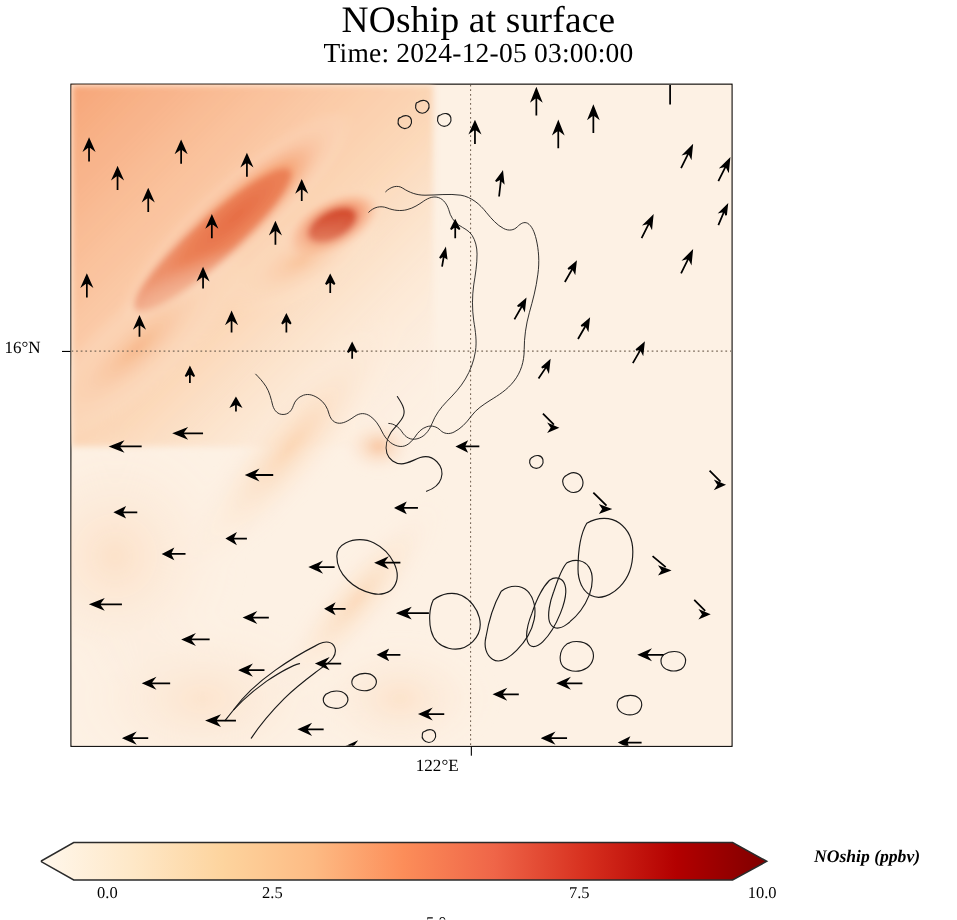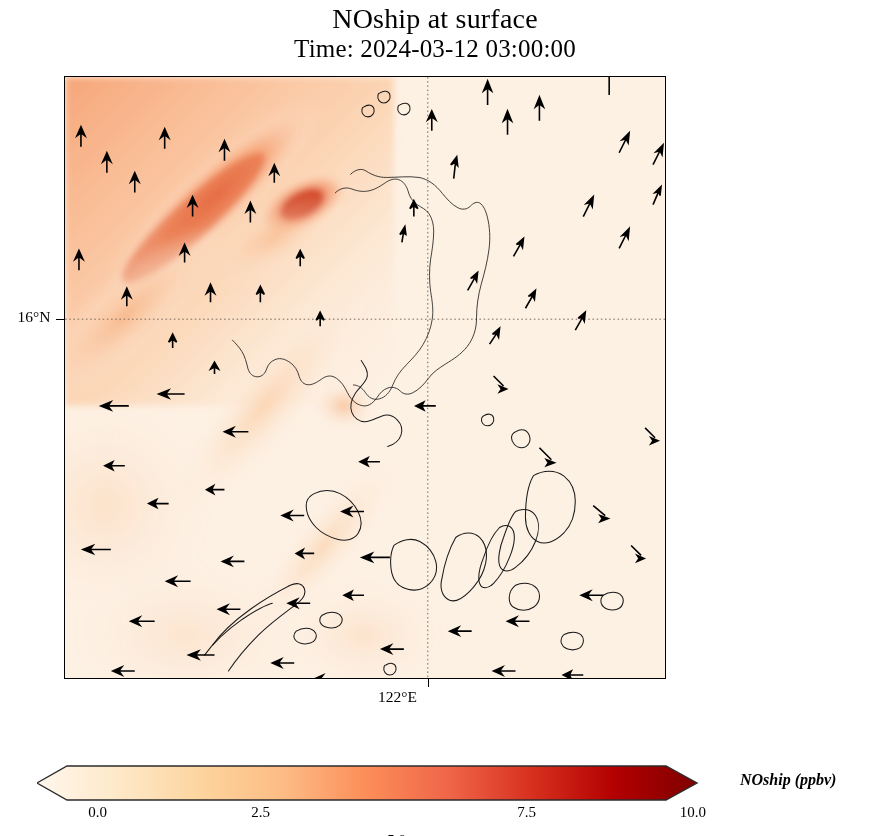--- a/index.html
+++ b/index.html
@@ -1,52 +1,52 @@
 <!DOCTYPE html>
 <html><head>
 <meta charset="utf-8">
 <style>
   html,body{margin:0;padding:0;background:#ffffff;}
   body{width:870px;height:836px;position:relative;overflow:hidden;
        font-family:"Liberation Serif","DejaVu Serif",serif;color:#000;}
 
   
   #title-block{position:absolute;left:0;top:4px;width:870px;text-align:center;}
-  #title-line1{font-size:28px;line-height:30px;letter-spacing:.2px;}
+  #title-line1{font-size:34px;line-height:30px;letter-spacing:.2px;}
   #title-line2{font-size:25px;line-height:30px;letter-spacing:.2px;}
 
   
   #map-frame{position:absolute;left:64px;top:76px;width:602px;height:603px;
              border:1.3px solid #000;box-sizing:border-box;overflow:hidden;
              background:#fdf1e4;}
   #map-canvas{position:absolute;left:0;top:0;width:100%;height:100%;display:block;}
 
   
   .tick-mark{position:absolute;background:#000;}
   #tick-lat{left:56px;top:318.5px;width:8px;height:1.4px;}
   #tick-lon{left:427.5px;top:679px;width:1.4px;height:8px;}
-  #label-lat{position:absolute;right:806px;top:308px;width:60px;text-align:center;
+  #label-lat{position:absolute;right:806px;top:308px;width:60px;text-align:left;
              font-size:15.5px;}
   #label-lon{position:absolute;left:378px;top:688px;width:100px;text-align:left;
              font-size:15.5px;}
 
   
   #cbar-wrap{position:absolute;left:37px;top:760px;width:662px;height:46px;}
   #cbar-svg{display:block;}
   .cb-tick-label{position:absolute;top:804px;font-size:15px;text-align:right;
                  width:80px;}
   #cbar-title{position:absolute;left:740px;top:771px;font-size:16px;
               font-weight:bold;font-style:italic;white-space:nowrap;}
 </style>
 </head>
 <body>
 
 <div id="title-block">
   <div id="title-line1">NOship at surface</div>
-  <div id="title-line2">Time: 2024-03-12 03:00:00</div>
+  <div id="title-line2">Time: 2024-12-05 03:00:00</div>
 </div>
 
 <div id="map-frame">
   <svg id="map-canvas" viewBox="0 0 602 603" preserveAspectRatio="none">
     <defs>
 
       <radialGradient id="plumeA" cx="0.5" cy="0.5" r="0.5">
         <stop offset="0%" stop-color="#e8724a" stop-opacity="1"></stop>
         <stop offset="45%" stop-color="#f59a6a" stop-opacity="0.85"></stop>
         <stop offset="100%" stop-color="#fdf1e4" stop-opacity="0"></stop>
@@ -312,18 +312,18 @@
         <stop offset="1.000" stop-color="#7f0000"></stop>
       </linearGradient>
     </defs>
 
     <polygon points="30,6 629,6 660,23 629,40 30,40 0,23" fill="url(#orrd)" stroke="#2b2b2b" stroke-width="1.4" stroke-linejoin="miter"></polygon>
   </svg>
 
 </div>
 
 <div class="cb-tick-label" style="left:27px;">0.0</div>
-<div class="cb-tick-label" style="left:190px;">2.5</div>
+<div class="cb-tick-label" style="left:177px;">2.5</div>
 <div class="cb-tick-label" style="left:326px;margin-top:28px;">5.0</div>
 <div class="cb-tick-label" style="left:456px;">7.5</div>
 <div class="cb-tick-label" style="left:626px;">10.0</div>
 
 <div id="cbar-title">NOship (ppbv)</div>
 
 </body></html>

